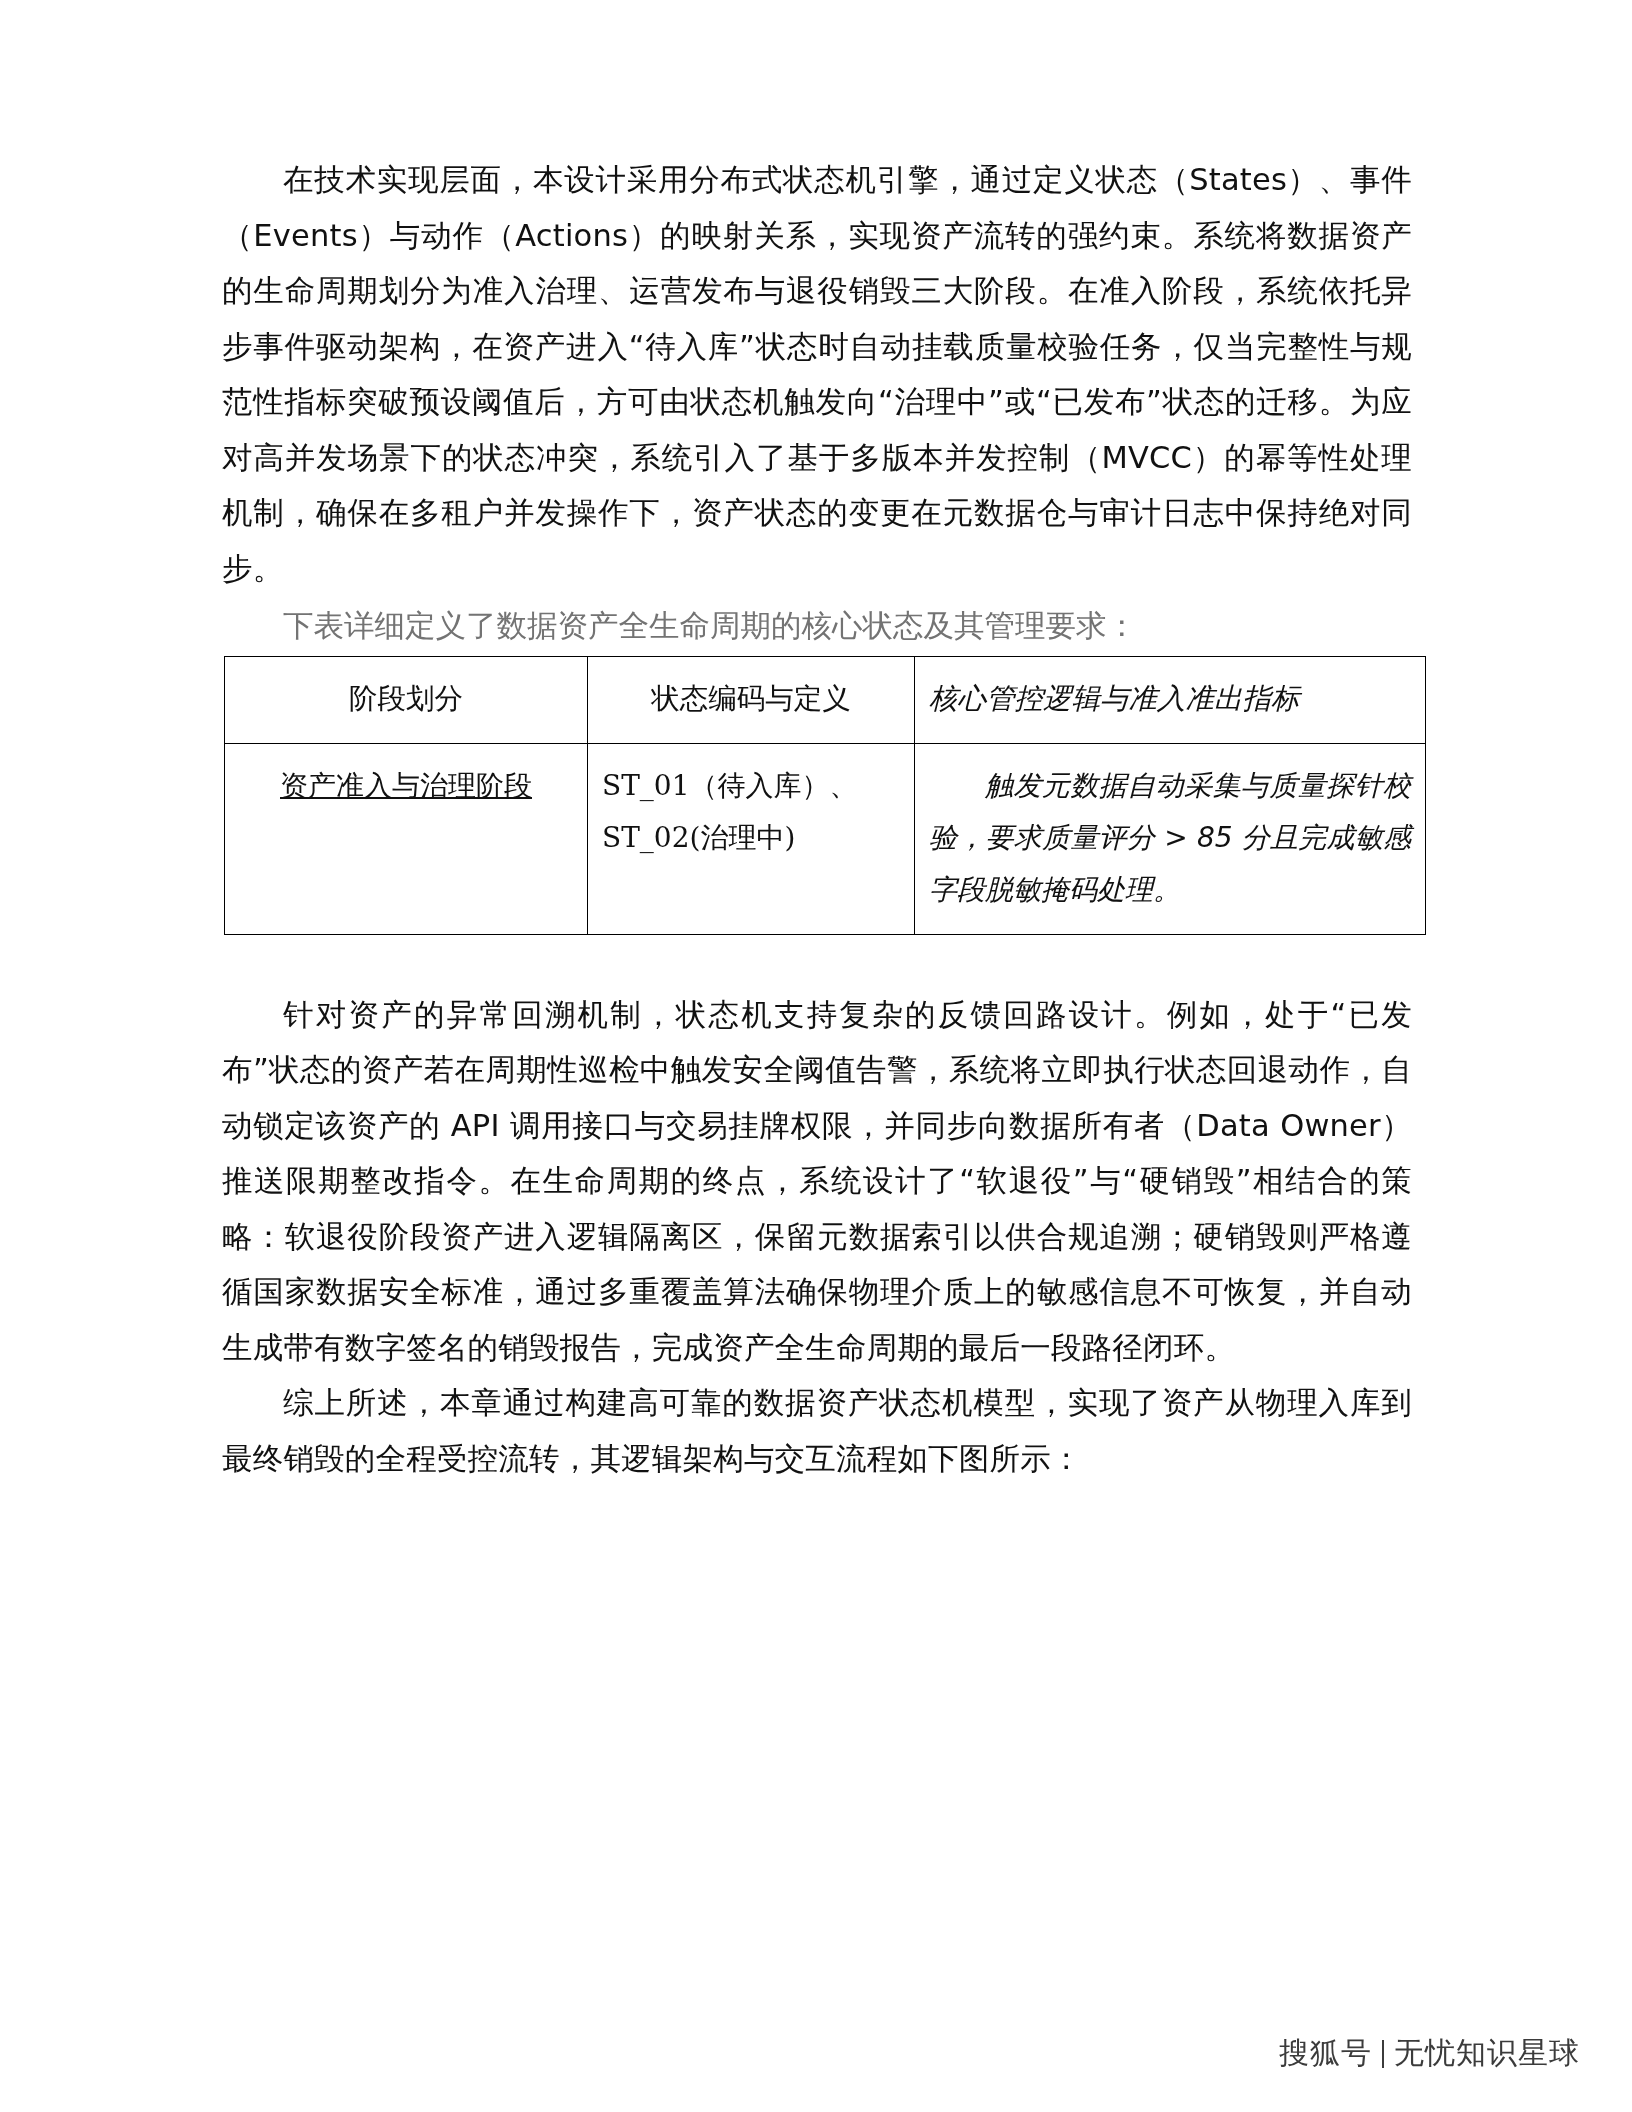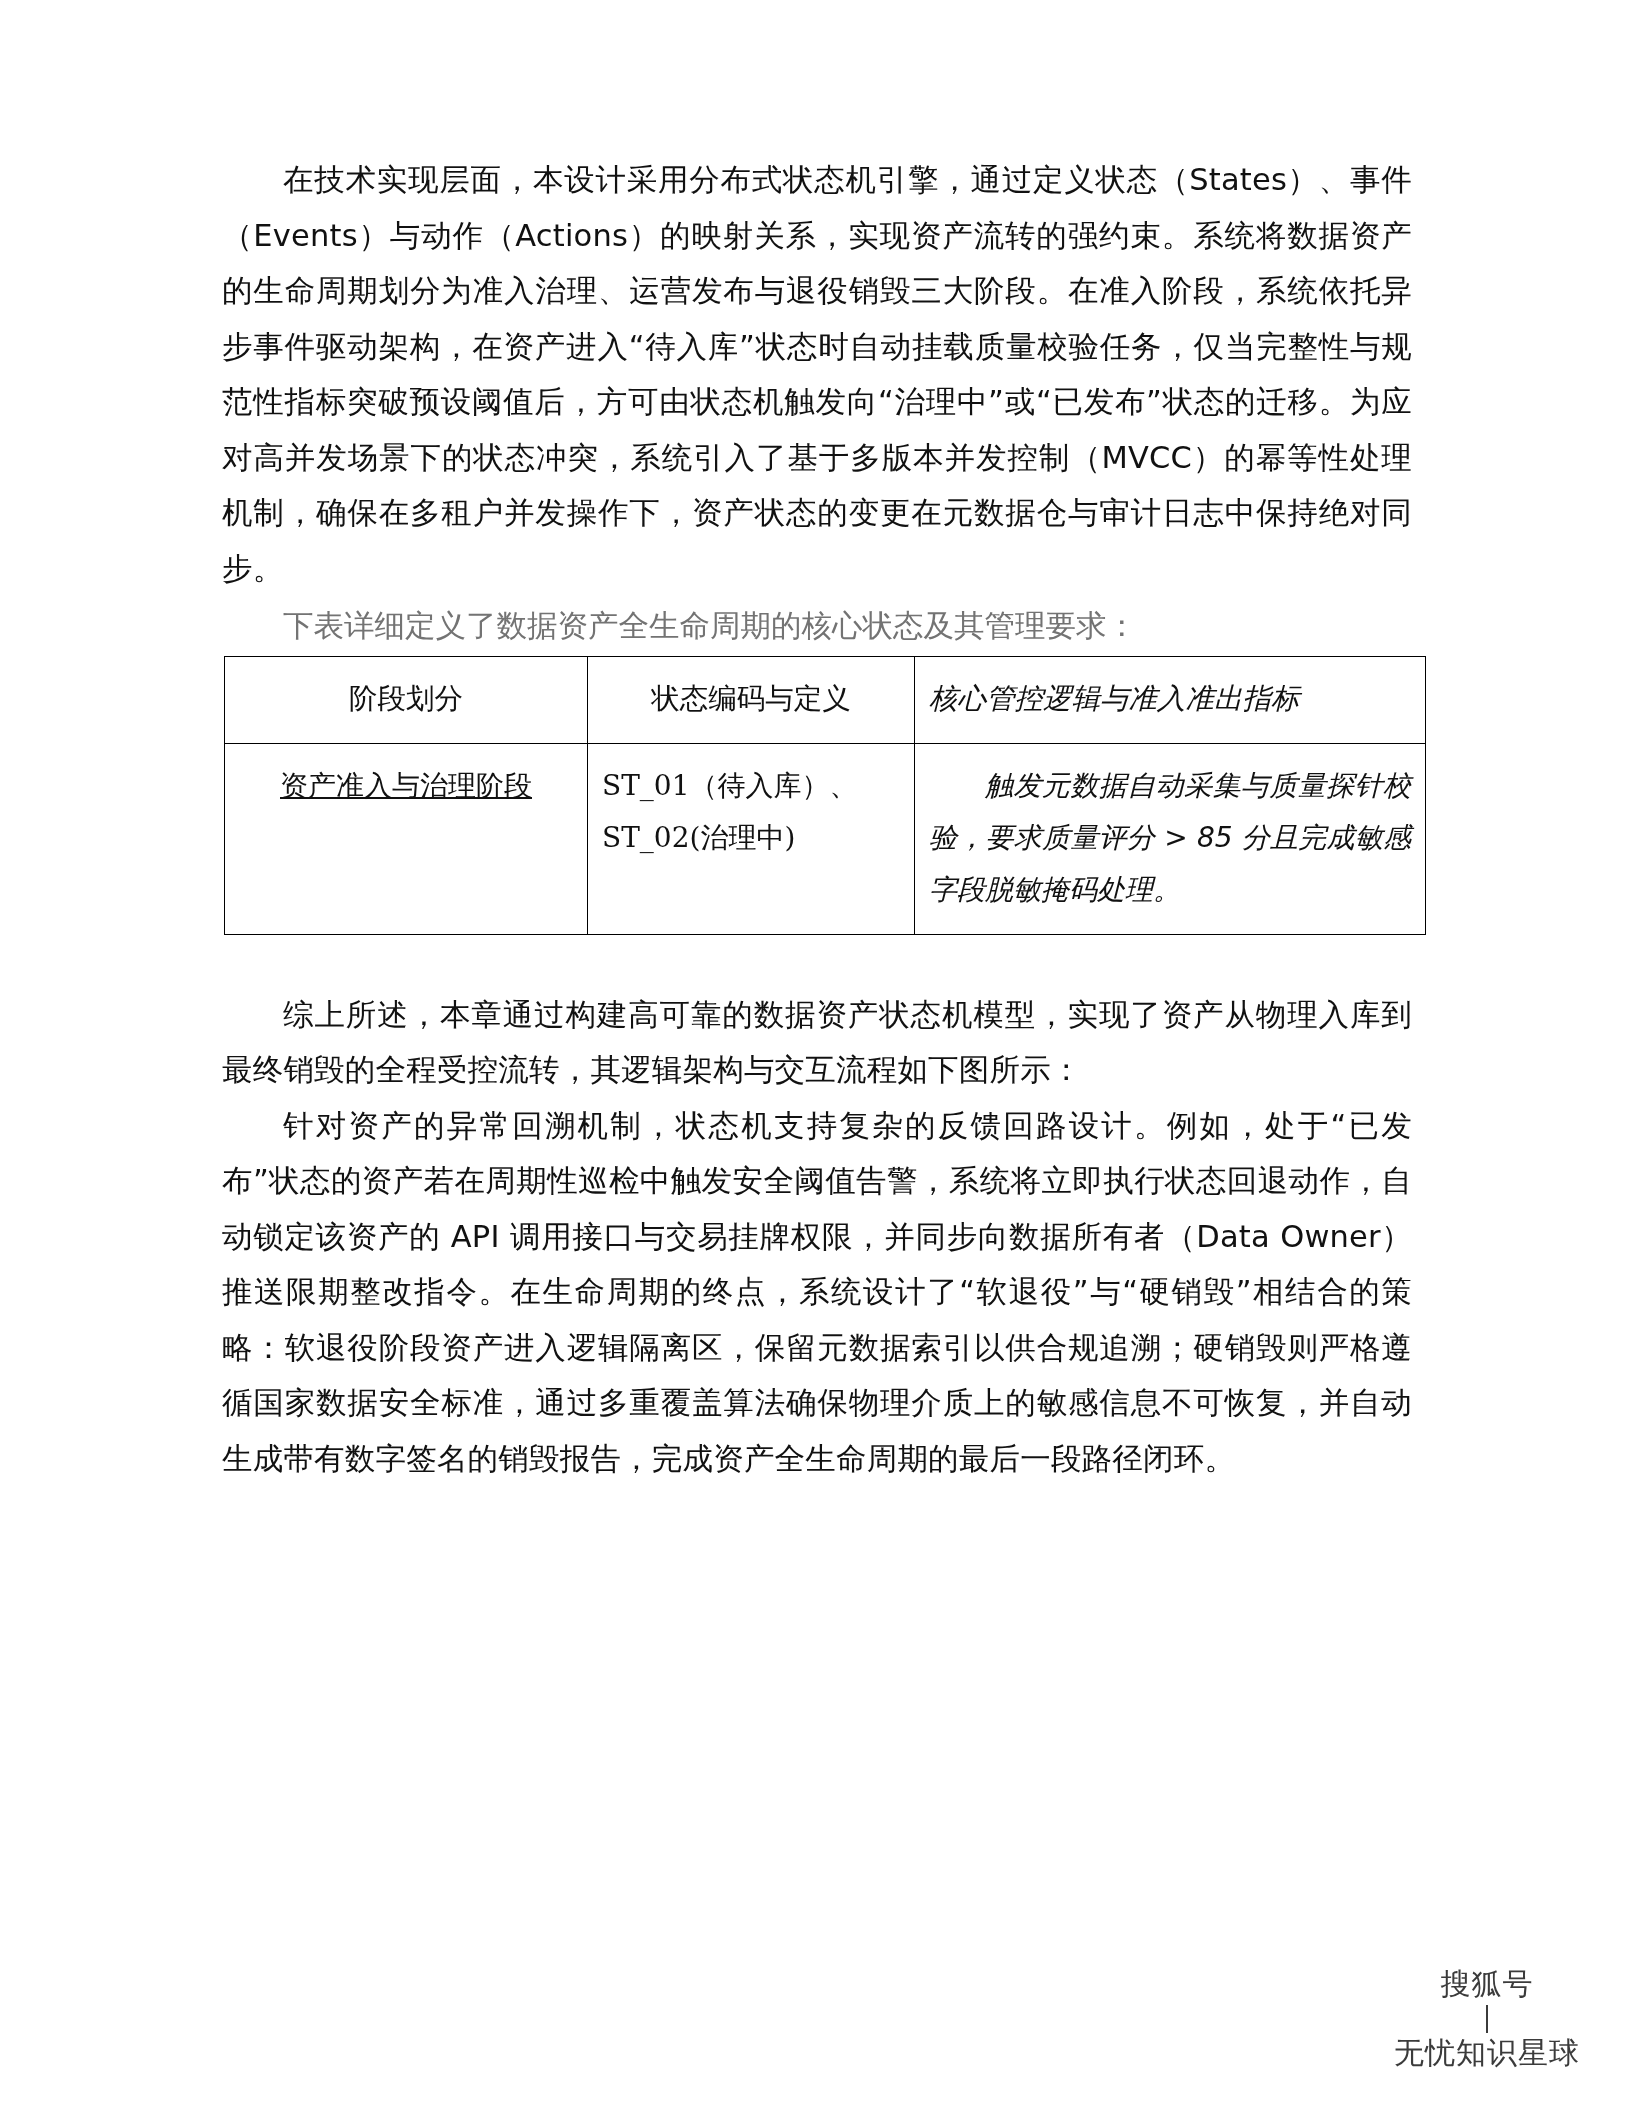--- a/index.html
+++ b/index.html
@@ -111,21 +111,20 @@
   .watermark {
     position: absolute;
     right: 52px;
     bottom: 38px;
     display: flex;
     align-items: center;
     font-size: 30px;
     color: #2b2b2b;
     letter-spacing: 1px;
     opacity: 0.92;
-    flex-direction: column;
   }
   .watermark .wm-sep {
     display: inline-block;
     width: 2px;
     height: 28px;
     background: #2b2b2b;
     margin: 0 10px;
   }
 </style>
 </head>
@@ -169,23 +168,23 @@
           <td class="col3 row1-c3">
             <span class="cell-just indent2">触发元数据自动采集与质量探针校验，要求质量评分 &gt; 85 分且完成敏感字段脱敏掩码处理。</span>
           </td>
         </tr>
 
       </tbody>
     </table>
 
     <div class="spacer-lg"></div>
 
+    <p class="para">针对资产的异常回溯机制，状态机支持复杂的反馈回路设计。例如，处于“已发布”状态的资产若在周期性巡检中触发安全阈值告警，系统将立即执行状态回退动作，自动锁定该资产的 API 调用接口与交易挂牌权限，并同步向数据所有者（Data Owner）推送限期整改指令。在生命周期的终点，系统设计了“软退役”与“硬销毁”相结合的策略：软退役阶段资产进入逻辑隔离区，保留元数据索引以供合规追溯；硬销毁则严格遵循国家数据安全标准，通过多重覆盖算法确保物理介质上的敏感信息不可恢复，并自动生成带有数字签名的销毁报告，完成资产全生命周期的最后一段路径闭环。</p>
+
     <p class="para">综上所述，本章通过构建高可靠的数据资产状态机模型，实现了资产从物理入库到最终销毁的全程受控流转，其逻辑架构与交互流程如下图所示：</p>
-
-    <p class="para">针对资产的异常回溯机制，状态机支持复杂的反馈回路设计。例如，处于“已发布”状态的资产若在周期性巡检中触发安全阈值告警，系统将立即执行状态回退动作，自动锁定该资产的 API 调用接口与交易挂牌权限，并同步向数据所有者（Data Owner）推送限期整改指令。在生命周期的终点，系统设计了“软退役”与“硬销毁”相结合的策略：软退役阶段资产进入逻辑隔离区，保留元数据索引以供合规追溯；硬销毁则严格遵循国家数据安全标准，通过多重覆盖算法确保物理介质上的敏感信息不可恢复，并自动生成带有数字签名的销毁报告，完成资产全生命周期的最后一段路径闭环。</p>
   </div>
 
   <div class="watermark">
     <span>搜狐号</span>
     <span class="wm-sep"></span>
     <span>无忧知识星球</span>
   </div>
 </div>
 
 </body></html>

